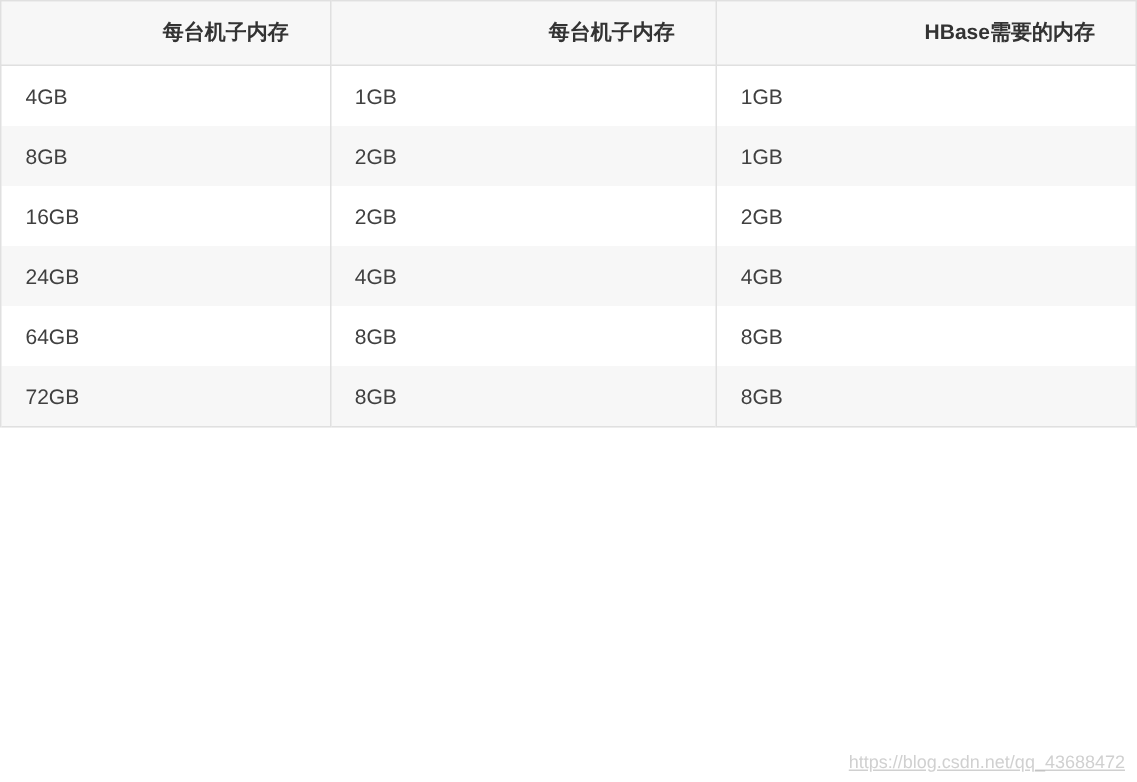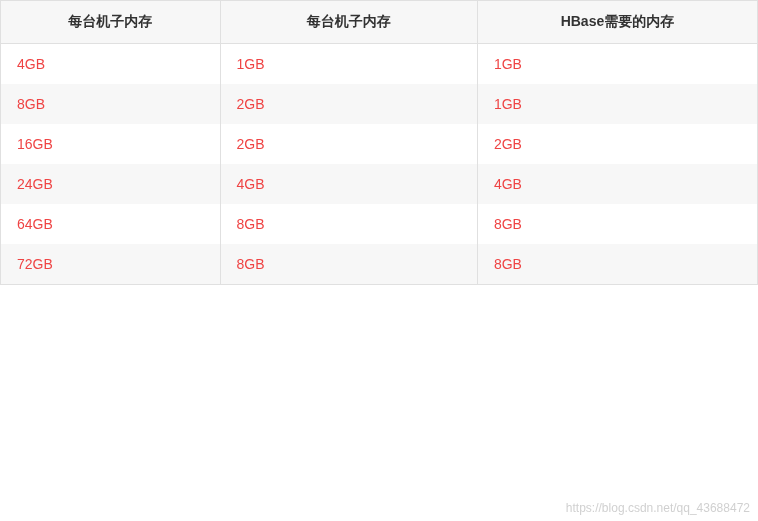--- a/index.html
+++ b/index.html
@@ -16,46 +16,47 @@
       color: #4f4f4f;
       font-size: 14px;
     }
     table {
       width: 100%;
       border-collapse: collapse;
       border: 1px solid #e0e0e0;
     }
     th {
       background: #f7f7f7;
-      text-align: center;
+      text-align: right;
       font-weight: 600;
       color: #333333;
-      padding: 12px 16px;
+      padding: 12px 27px;
       border: 1px solid #e0e0e0;
       font-size: 14px;
     }
     td {
       padding: 12px 16px;
       border-left: 1px solid #e0e0e0;
       border-right: 1px solid #e0e0e0;
-      color: #ef4444;
+      color: #404040;
     }
     tbody tr:nth-child(even) {
       background: #f7f7f7;
     }
     tbody tr:nth-child(odd) {
       background: #ffffff;
     }
     .watermark {
       position: absolute;
       right: 8px;
       bottom: 6px;
       color: rgba(170,170,170,0.55);
       font-size: 12px;
       pointer-events: none;
+      text-decoration: underline;
     }
     .col1 { width: 29%; }
     .col2 { width: 34%; }
     .col3 { width: 37%; }
   </style>
 </head>
 <body>
 
 <table>
   <thead>

